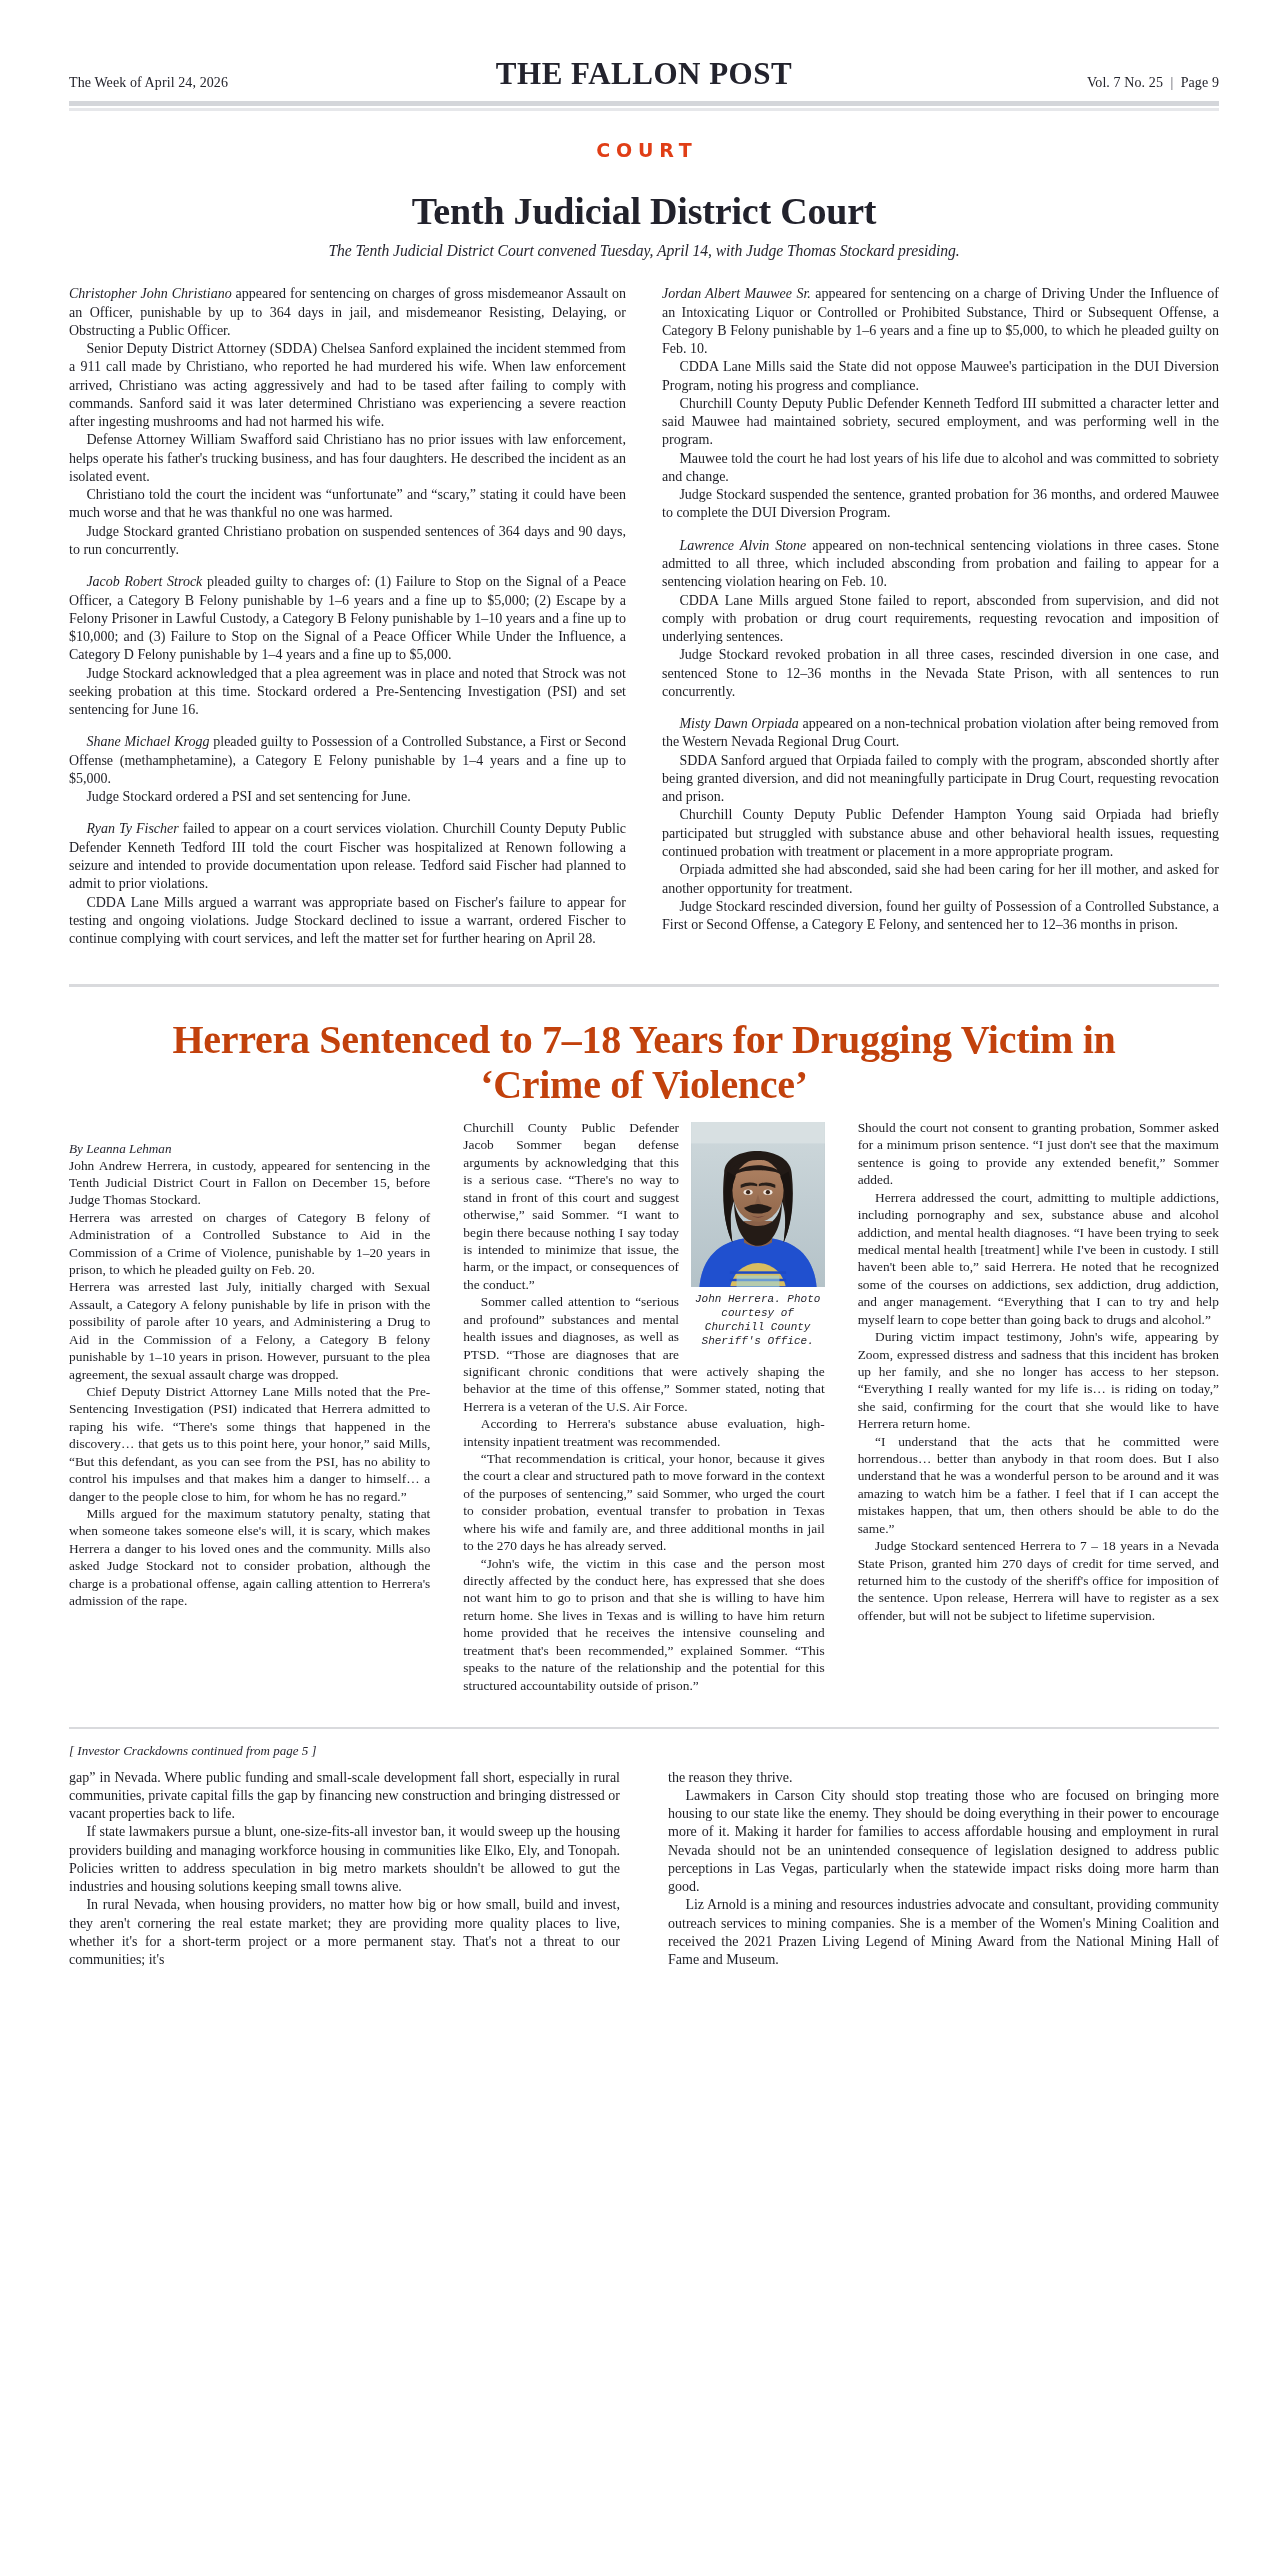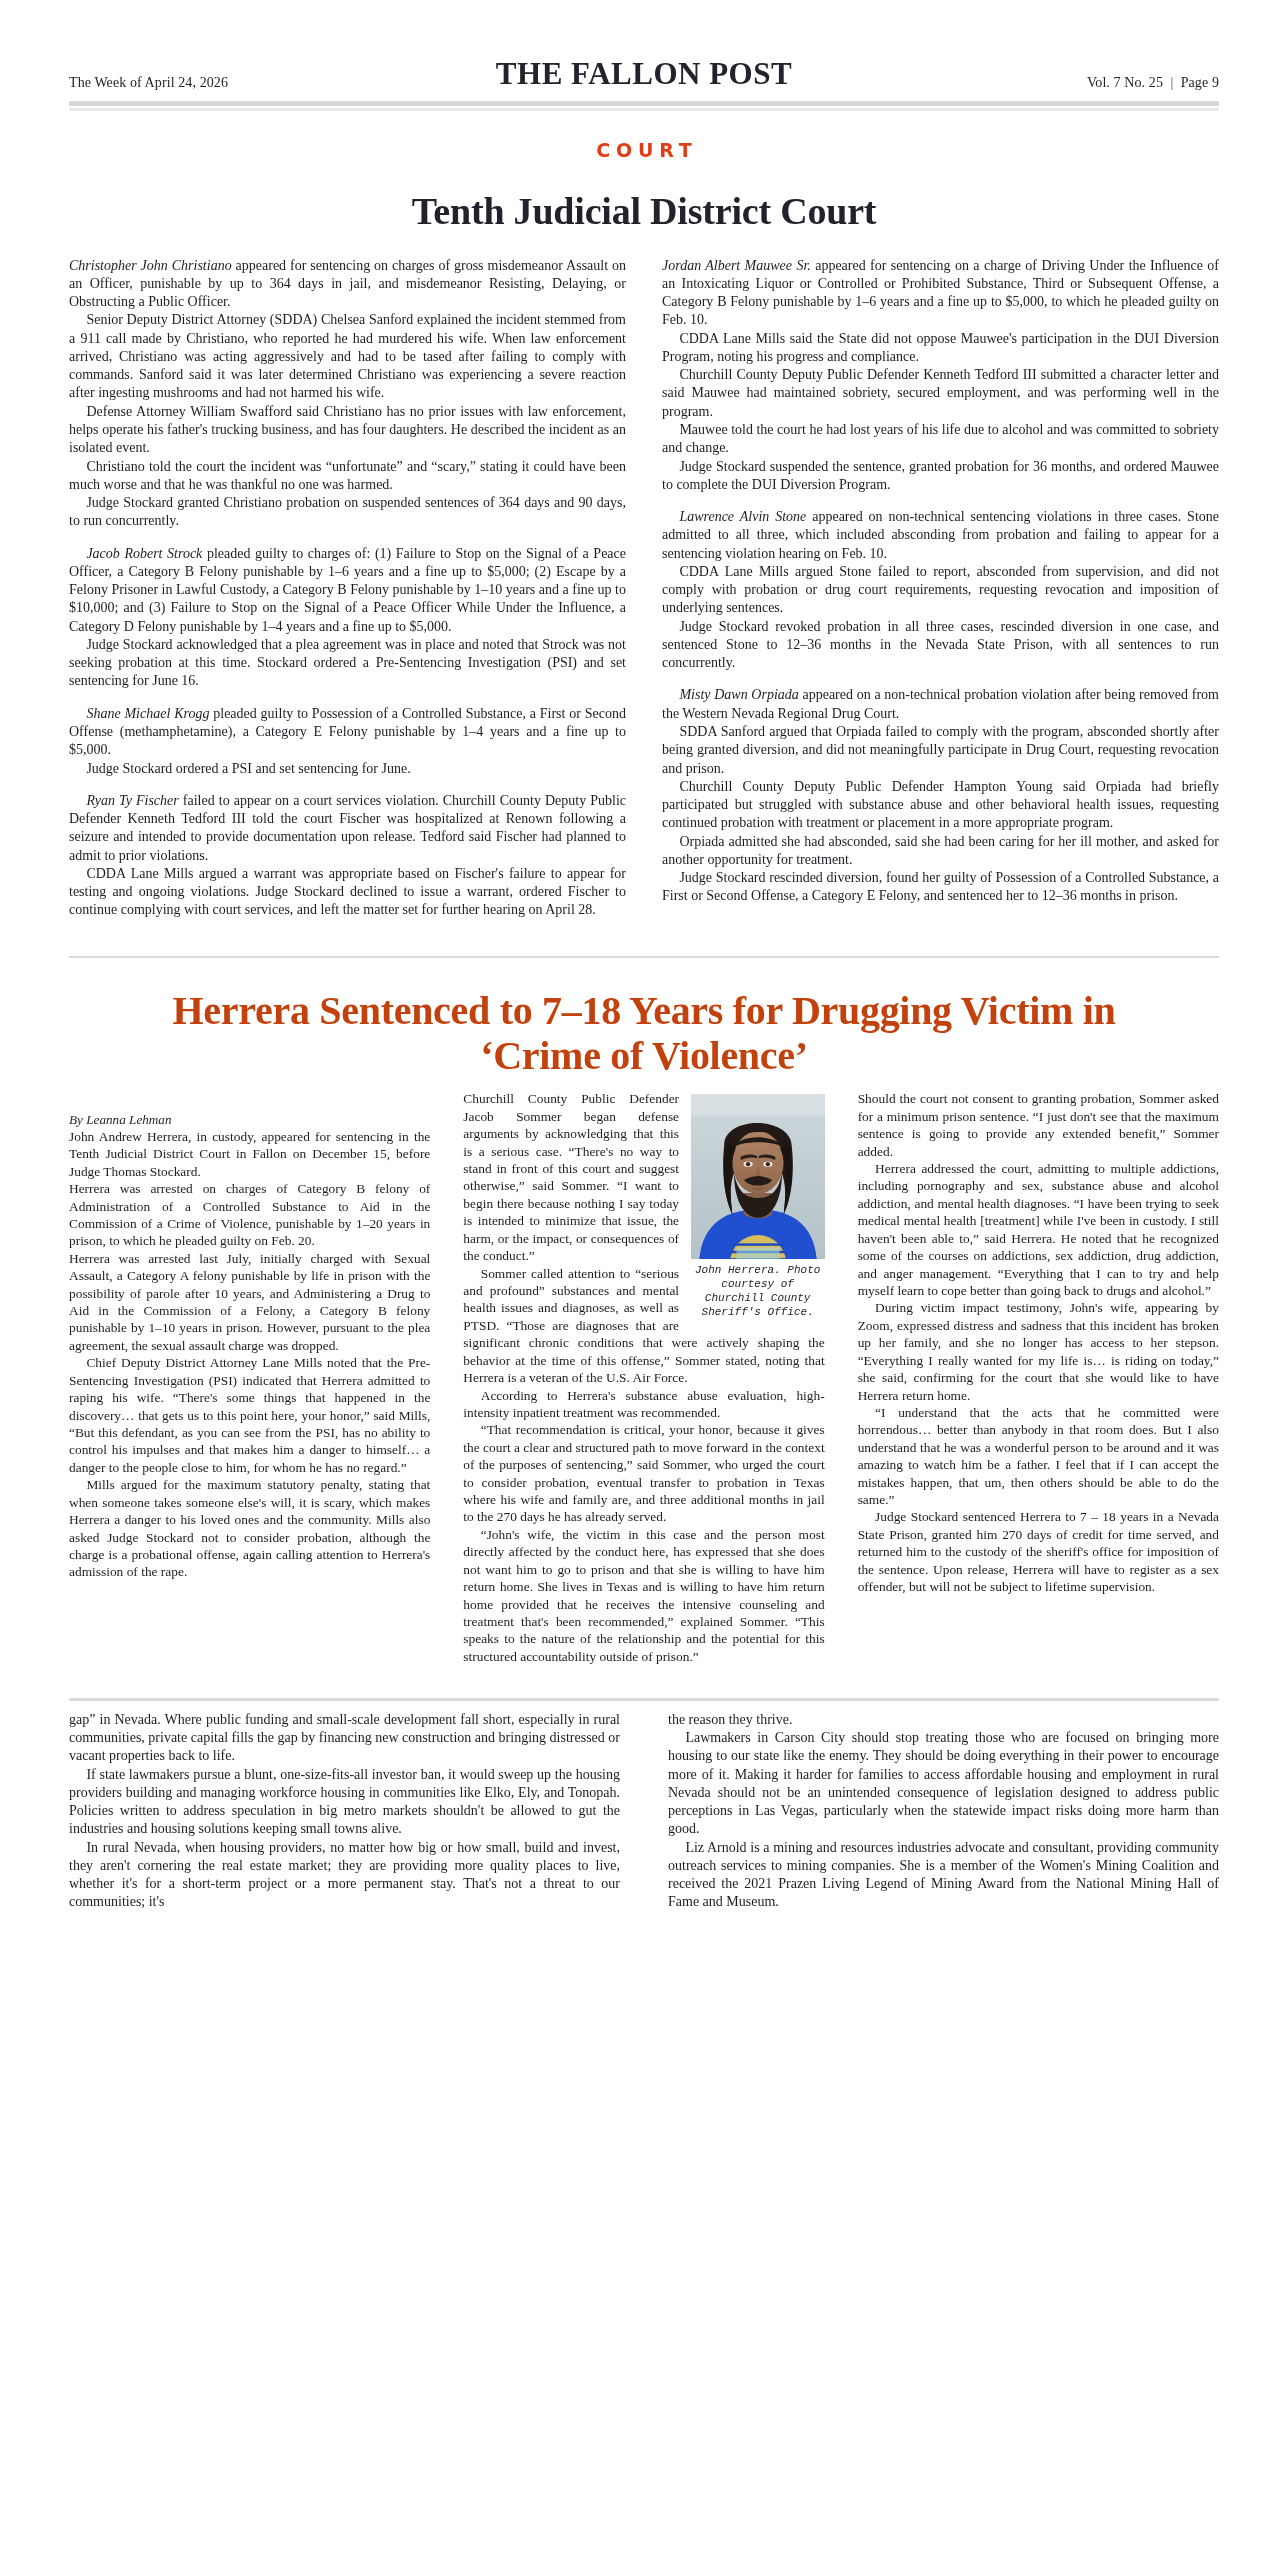--- a/index.html
+++ b/index.html
@@ -232,20 +232,21 @@
       <span>Vol. 7  No. 25</span><span class="sep">|</span><span>Page 9</span>
     </div>
   </div>
   <div class="rule-thick"></div>
   <div class="rule-thin"></div>
 
   <div class="section-label">COURT</div>
 
   <div class="court-head">
     <h1>Tenth Judicial District Court</h1>
+    <div class="deck">The Tenth Judicial District Court convened Tuesday, April 14, with Judge Thomas Stockard presiding.</div>
   </div>
 
   <div class="cols-2">
     <div class="col" id="court-left">
         <p class="body"><span class="lead">Christopher John Christiano</span><span> appeared for sentencing on charges of gross misdemeanor Assault on an Officer, punishable by up to 364 days in jail, and misdemeanor Resisting, Delaying, or Obstructing a Public Officer.</span></p>
         <p class="body indent"><span>Senior Deputy District Attorney (SDDA) Chelsea Sanford explained the incident stemmed from a 911 call made by Christiano, who reported he had murdered his wife. When law enforcement arrived, Christiano was acting aggressively and had to be tased after failing to comply with commands. Sanford said it was later determined Christiano was experiencing a severe reaction after ingesting mushrooms and had not harmed his wife.</span></p>
         <p class="body indent"><span>Defense Attorney William Swafford said Christiano has no prior issues with law enforcement, helps operate his father's trucking business, and has four daughters. He described the incident as an isolated event.</span></p>
         <p class="body indent"><span>Christiano told the court the incident was “unfortunate” and “scary,” stating it could have been much worse and that he was thankful no one was harmed.</span></p>
         <p class="body indent"><span>Judge Stockard granted Christiano probation on suspended sentences of 364 days and 90 days, to run concurrently.</span></p>
         <p class="body indent gap"><span class="lead">Jacob Robert Strock</span><span> pleaded guilty to charges of: (1) Failure to Stop on the Signal of a Peace Officer, a Category B Felony punishable by 1–6 years and a fine up to $5,000; (2) Escape by a Felony Prisoner in Lawful Custody, a Category B Felony punishable by 1–10 years and a fine up to $10,000; and (3) Failure to Stop on the Signal of a Peace Officer While Under the Influence, a Category D Felony punishable by 1–4 years and a fine up to $5,000.</span></p>
@@ -359,20 +360,21 @@
           <p class="body sm"><span>Should the court not consent to granting probation, Sommer asked for a minimum prison sentence. “I just don't see that the maximum sentence is going to provide any extended benefit,” Sommer added.</span></p>
           <p class="body sm indent"><span>Herrera addressed the court, admitting to multiple addictions, including pornography and sex, substance abuse and alcohol addiction, and mental health diagnoses. “I have been trying to seek medical mental health [treatment] while I've been in custody. I still haven't been able to,” said Herrera. He noted that he recognized some of the courses on addictions, sex addiction, drug addiction, and anger management. “Everything that I can to try and help myself learn to cope better than going back to drugs and alcohol.”</span></p>
           <p class="body sm indent"><span>During victim impact testimony, John's wife, appearing by Zoom, expressed distress and sadness that this incident has broken up her family, and she no longer has access to her stepson. “Everything I really wanted for my life is… is riding on today,” she said, confirming for the court that she would like to have Herrera return home.</span></p>
           <p class="body sm indent"><span>“I understand that the acts that he committed were horrendous… better than anybody in that room does. But I also understand that he was a wonderful person to be around and it was amazing to watch him be a father. I feel that if I can accept the mistakes happen, that um, then others should be able to do the same.”</span></p>
           <p class="body sm indent"><span>Judge Stockard sentenced Herrera to 7 – 18 years in a Nevada State Prison, granted him 270 days of credit for time served, and returned him to the custody of the sheriff's office for imposition of the sentence. Upon release, Herrera will have to register as a sex offender, but will not be subject to lifetime supervision.</span></p>
         </div>
     </div>
   </div>
 
   <div class="jump-divider"></div>
+  <div class="jump-note">[ Investor Crackdowns continued from page 5 ]</div>
 
   <div class="jump-cols">
     <div class="col" id="jump-left">
         <p class="body"><span>gap” in Nevada. Where public funding and small-scale development fall short, especially in rural communities, private capital fills the gap by financing new construction and bringing distressed or vacant properties back to life.</span></p>
         <p class="body indent"><span>If state lawmakers pursue a blunt, one-size-fits-all investor ban, it would sweep up the housing providers building and managing workforce housing in communities like Elko, Ely, and Tonopah. Policies written to address speculation in big metro markets shouldn't be allowed to gut the industries and housing solutions keeping small towns alive.</span></p>
         <p class="body indent"><span>In rural Nevada, when housing providers, no matter how big or how small, build and invest, they aren't cornering the real estate market; they are providing more quality places to live, whether it's for a short-term project or a more permanent stay. That's not a threat to our communities; it's</span></p>
       </div>
     <div class="col" id="jump-right">
         <p class="body"><span>the reason they thrive.</span></p>
         <p class="body indent"><span>Lawmakers in Carson City should stop treating those who are focused on bringing more housing to our state like the enemy. They should be doing everything in their power to encourage more of it. Making it harder for families to access affordable housing and employment in rural Nevada should not be an unintended consequence of legislation designed to address public perceptions in Las Vegas, particularly when the statewide impact risks doing more harm than good.</span></p>

